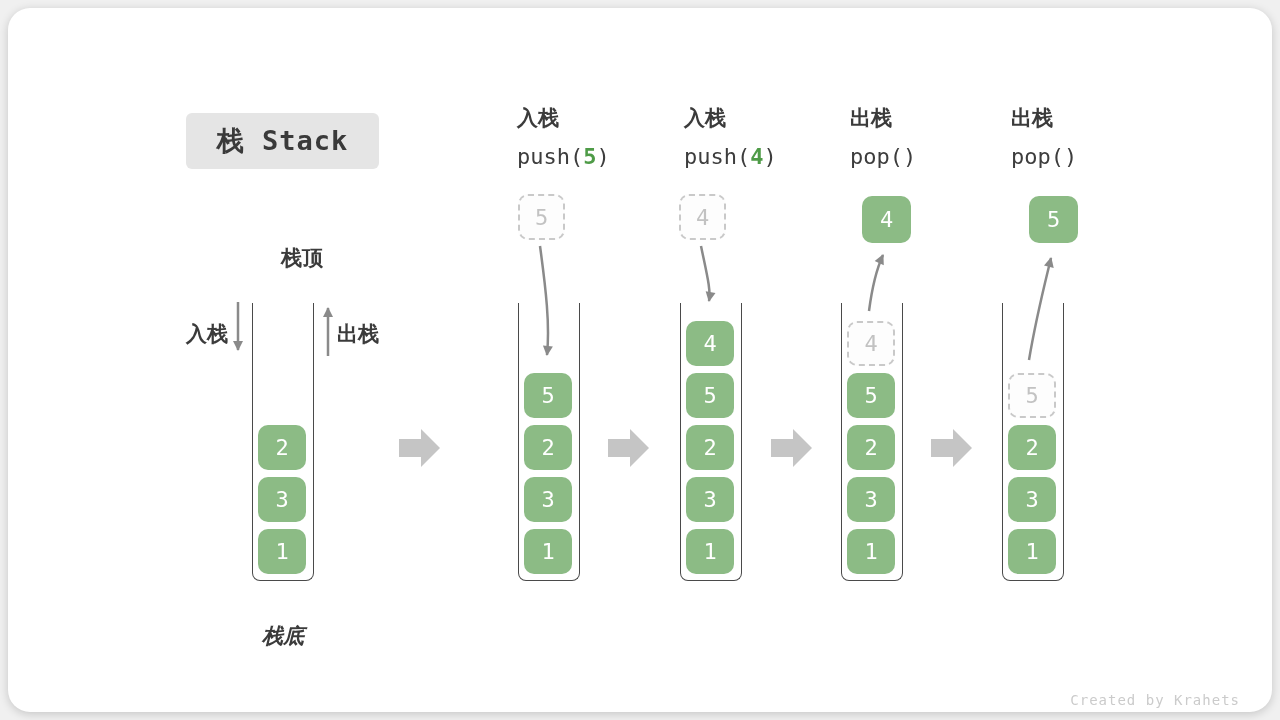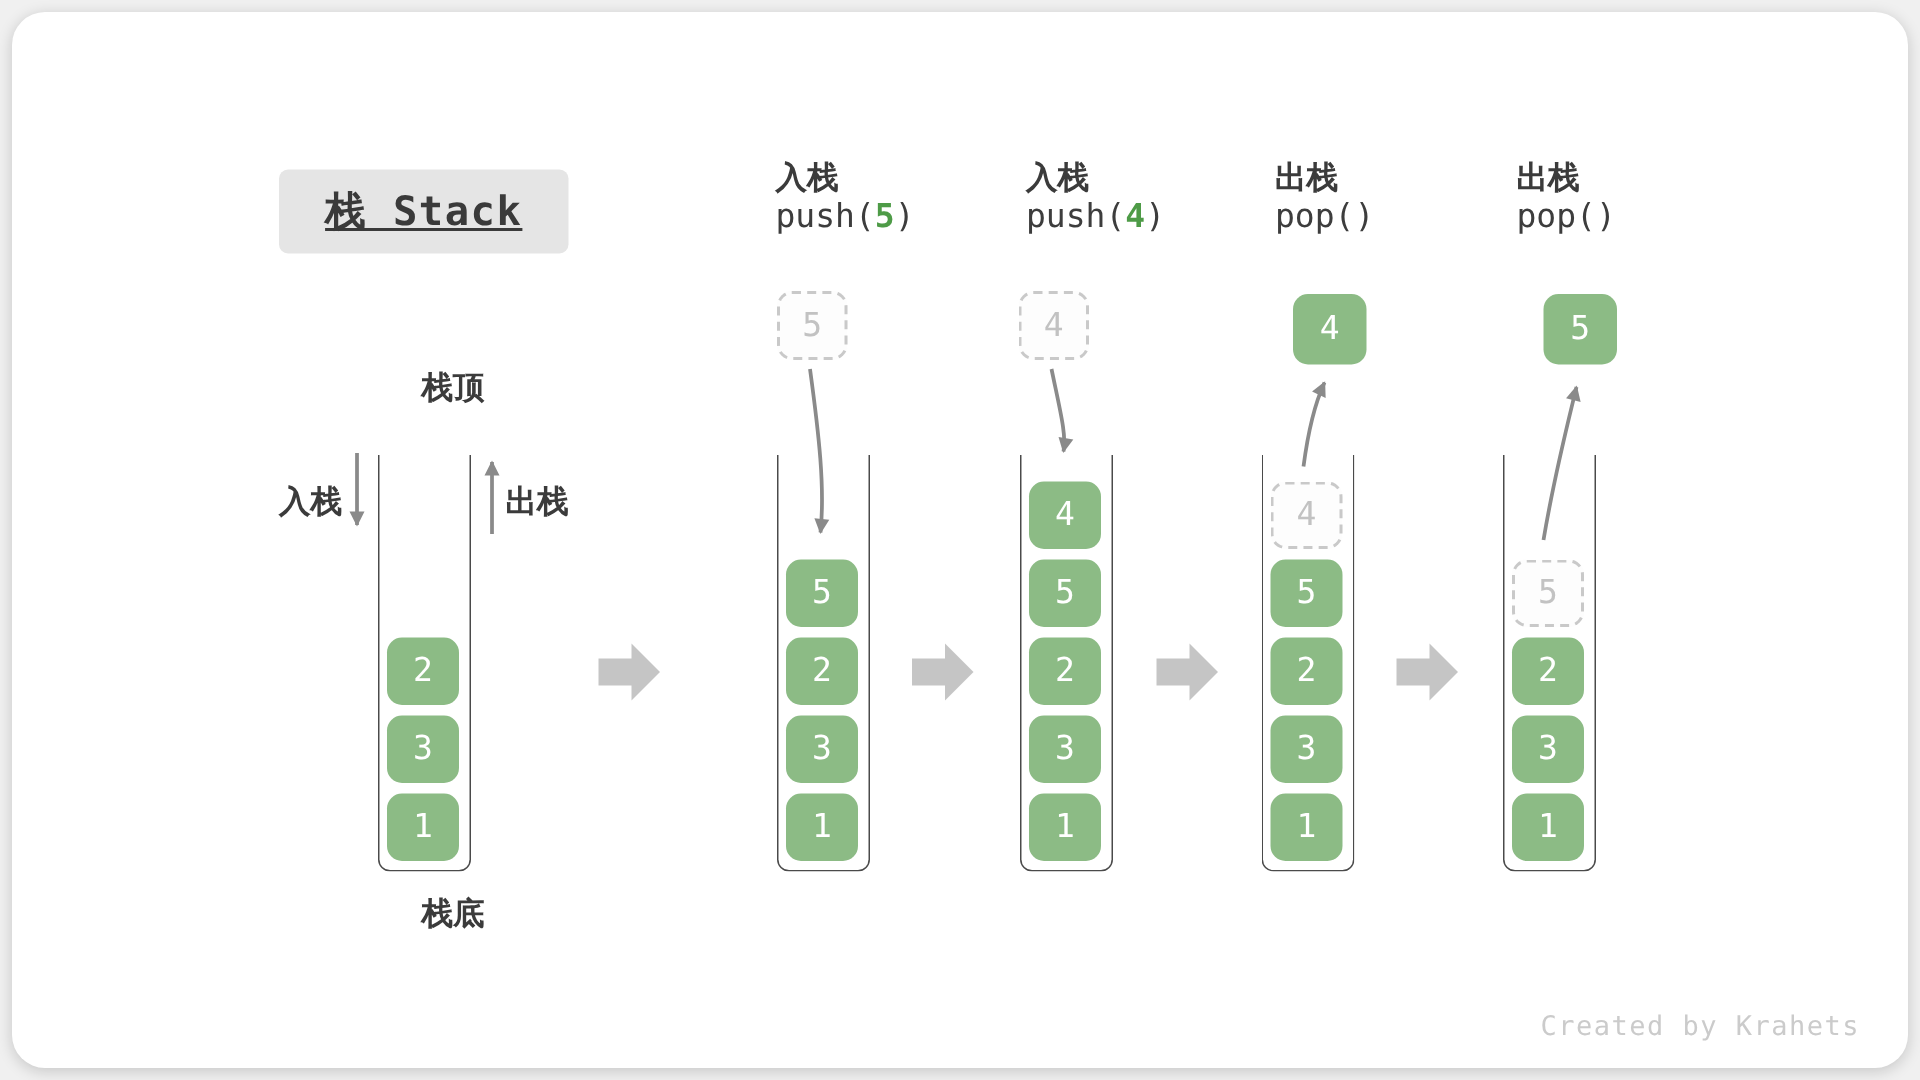--- a/index.html
+++ b/index.html
@@ -12,34 +12,35 @@
     position:absolute;left:8px;top:8px;width:1264px;height:704px;
     background:#ffffff;border-radius:22px;
     box-shadow:0 2px 10px rgba(0,0,0,0.18);
   }
   .overlay{position:absolute;left:0;top:0;pointer-events:none;}
   .title-box{
     position:absolute;left:186px;top:113px;width:193px;height:56px;
     background:#e5e5e5;border-radius:6px;
     display:flex;align-items:center;justify-content:center;
     font-family:"DejaVu Sans Mono", monospace;
-    font-size:27px;font-weight:bold;color:#3a3a3a;letter-spacing:1px;text-decoration:underline;
+    font-size:27px;font-weight:bold;color:#3a3a3a;letter-spacing:1px;
   }
   .cjk-label{
     position:absolute;font-size:21px;font-weight:bold;color:#3b3b3b;
   }
   .lbl-top{left:243px;top:244px;width:80px;text-align:right;}
-  .lbl-bottom{left:243px;top:595px;width:80px;text-align:right;}
+  .lbl-bottom{left:243px;top:622px;width:80px;text-align:center;font-style:italic;}
   .lbl-push{left:158px;top:320px;width:70px;text-align:right;}
   .lbl-pop{left:337px;top:320px;width:70px;text-align:left;}
   .op{
     position:absolute;top:104px;
   }
   .op .op-cn{font-size:21px;font-weight:bold;color:#3b3b3b;}
   .op .op-code{
+    margin-top:12px;
     font-family:"DejaVu Sans Mono", monospace;
     font-size:22px;color:#3d3d3d;
   }
   .op .op-arg{color:#4e9b47;font-weight:bold;}
   .op2{left:517px;} .op3{left:684px;} .op4{left:850px;} .op5{left:1011px;}
   .container{
     position:absolute;top:303px;width:62px;height:278px;box-sizing:border-box;
     border-left:1.5px solid #4a4a4a;border-right:1.5px solid #4a4a4a;
     border-bottom:1.5px solid #4a4a4a;border-radius:0 0 8px 8px;
   }
@@ -66,23 +67,23 @@
   .ghost-s5{left:1008px;top:373px;width:48px;height:45px;}
   .popped{
     position:absolute;width:49px;height:47px;border-radius:10px;top:196px;
     background:#8cbb85;
     display:flex;align-items:center;justify-content:center;
     font-family:"DejaVu Sans Mono", monospace;
     font-size:22px;color:#ffffff;
   }
   .pop-s4{left:862px;} .pop-s5{left:1029px;}
   .watermark{
-    position:absolute;right:40px;top:674px;
+    position:absolute;right:40px;top:692px;
     font-family:"DejaVu Sans Mono", monospace;
-    font-size:18px;color:#cbcbcb;letter-spacing:1px;
+    font-size:14px;color:#cbcbcb;letter-spacing:1px;
   }
 </style>
 </head>
 <body>
 
 <div class="card"></div>
 
 <svg class="overlay" width="1280" height="720">
   <defs>
     <marker id="ah" markerUnits="userSpaceOnUse" markerWidth="13" markerHeight="13" refX="10" refY="6" orient="auto">

